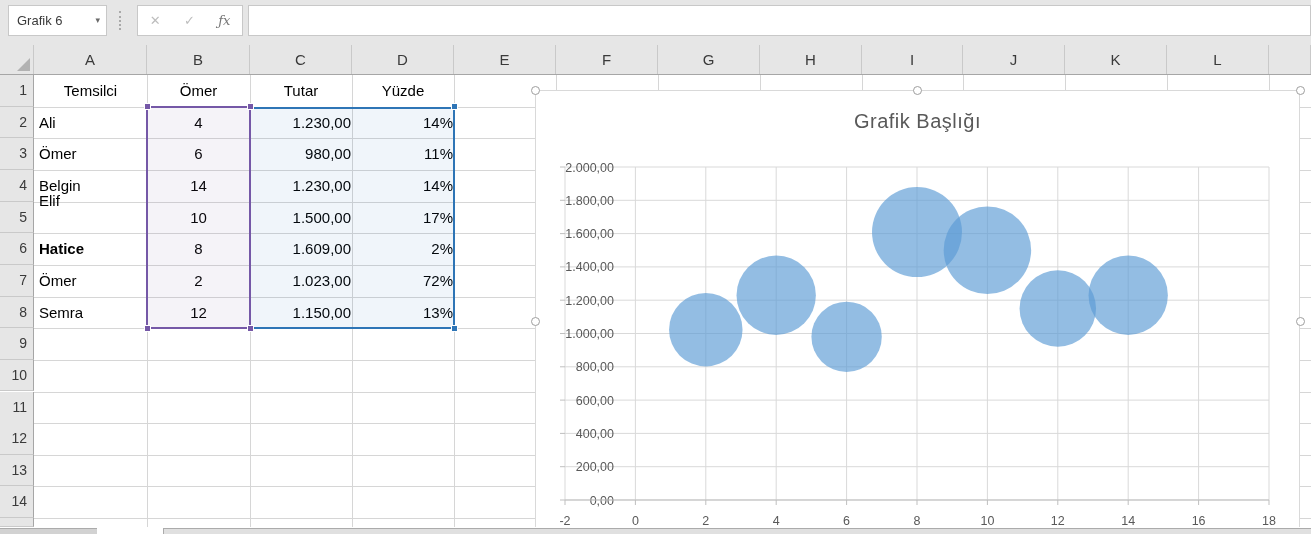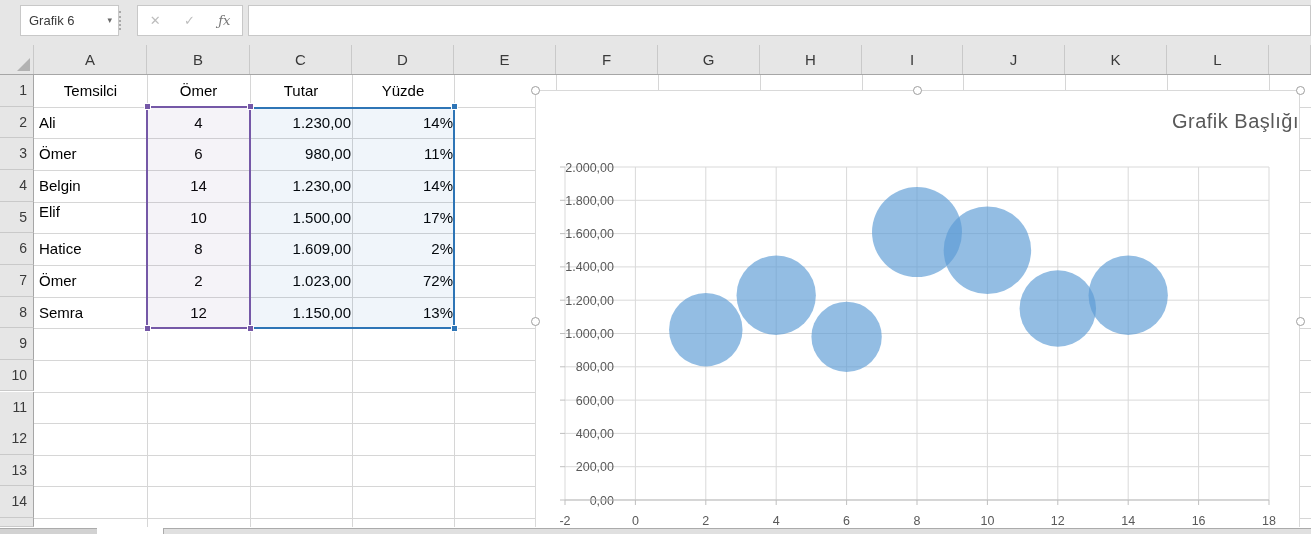--- a/index.html
+++ b/index.html
@@ -3,21 +3,21 @@
 <meta charset="utf-8">
 <style>
   html,body{margin:0;padding:0;}
   body{
     width:1311px;height:534px;overflow:hidden;position:relative;
     font-family:"Liberation Sans","DejaVu Sans",sans-serif;
     background:#ffffff;-webkit-font-smoothing:antialiased;
   }
   
   .chrome{position:absolute;left:0;top:0;width:1311px;height:45px;background:#e6e6e6;z-index:6;}
-  .namebox{position:absolute;left:8px;top:5px;width:99px;height:31px;background:#fff;border:1px solid #c8c8c8;box-sizing:border-box;margin-left:12px;}
+  .namebox{position:absolute;left:8px;top:5px;width:99px;height:31px;background:#fff;border:1px solid #c8c8c8;box-sizing:border-box;}
   .namebox .nb-text{position:absolute;left:8px;top:0;height:29px;line-height:29px;font-size:13px;color:#3a3a3a;}
   .namebox .nb-arrow{position:absolute;right:6px;top:0;height:29px;line-height:29px;font-size:9px;color:#6a6a6a;}
   .fb-dots{position:absolute;left:119px;top:11px;height:19px;width:0;border-left:2px dotted #a9a9a9;}
   .fb-btns{position:absolute;left:137px;top:5px;width:106px;height:31px;background:#fff;border:1px solid #c8c8c8;box-sizing:border-box;display:flex;align-items:center;justify-content:space-around;}
   .fb-x,.fb-check{font-size:13px;color:#bdbdbd;}
   .fb-fx{font-size:13px;color:#767676;font-family:"DejaVu Serif","Liberation Serif",serif;font-style:italic;}
   .fb-input{position:absolute;left:248px;top:5px;width:1063px;height:31px;background:#fff;border:1px solid #c8c8c8;box-sizing:border-box;font-size:13px;color:#000;line-height:29px;padding:0 6px;}
   
   .colheaders{position:absolute;left:0;top:45px;width:1311px;height:30px;background:#e6e6e6;border-bottom:1px solid #a6a6a6;box-sizing:border-box;z-index:6;}
   .colheader{position:absolute;top:0;height:29px;line-height:29px;text-align:center;font-size:15px;color:#3a3a3a;border-right:1px solid #c9c9c9;box-sizing:border-box;}
@@ -28,21 +28,21 @@
   .hline{position:absolute;height:1px;background:#d6d6d6;z-index:1;}
   .cell{position:absolute;font-size:15px;color:#000;white-space:nowrap;overflow:hidden;z-index:1;}
   .al{text-align:left;padding-left:4px;}
   .ac{text-align:center;}
   .ar{text-align:right;padding-right:6px;}
   
   .sel{position:absolute;box-sizing:border-box;z-index:2;}
   .handle{position:absolute;width:7px;height:7px;box-sizing:border-box;border:1px solid #fff;z-index:3;}
   
   .chart{position:absolute;left:535px;top:90px;width:765px;height:444px;background:#fff;border:1px solid #d9d9d9;border-bottom:none;box-sizing:border-box;overflow:hidden;z-index:3;}
-  .chart-title{position:absolute;left:0;top:19px;width:100%;text-align:right;font-size:20px;color:#595959;letter-spacing:0.5px;}
+  .chart-title{position:absolute;left:0;top:19px;width:100%;text-align:center;font-size:20px;color:#595959;letter-spacing:0.5px;}
   .chart-handle{position:absolute;width:9px;height:9px;border-radius:50%;background:#fff;border:1px solid #9e9e9e;box-sizing:border-box;z-index:4;}
   
   .bstrip{position:absolute;left:0;top:527px;width:1311px;height:7px;background:#fff;z-index:5;}
   .bseg1{position:absolute;left:0;top:1px;width:97px;height:6px;background:#d2d2d2;border-top:1px solid #ababab;}
   .bseg2{position:absolute;left:163px;top:1px;width:1148px;height:6px;background:#e0e0e0;border-top:1px solid #ababab;border-left:1px solid #ababab;}
 </style>
 </head>
 <body>
 
 <div class="chrome">
@@ -129,25 +129,25 @@
     <div class="cell ar" style="left:251px;width:100px;top:107.65px;height:29.65px;line-height:29.65px;">1.230,00</div>
     <div class="cell ar" style="left:353px;width:100px;top:107.65px;height:29.65px;line-height:29.65px;">14%</div>
     <div class="cell al" style="left:35px;width:111px;top:139.3px;height:29.65px;line-height:29.65px;">Ömer</div>
     <div class="cell ac" style="left:148px;width:101px;top:139.3px;height:29.65px;line-height:29.65px;">6</div>
     <div class="cell ar" style="left:251px;width:100px;top:139.3px;height:29.65px;line-height:29.65px;">980,00</div>
     <div class="cell ar" style="left:353px;width:100px;top:139.3px;height:29.65px;line-height:29.65px;">11%</div>
     <div class="cell al" style="left:35px;width:111px;top:170.95px;height:29.65px;line-height:29.65px;">Belgin</div>
     <div class="cell ac" style="left:148px;width:101px;top:170.95px;height:29.65px;line-height:29.65px;">14</div>
     <div class="cell ar" style="left:251px;width:100px;top:170.95px;height:29.65px;line-height:29.65px;">1.230,00</div>
     <div class="cell ar" style="left:353px;width:100px;top:170.95px;height:29.65px;line-height:29.65px;">14%</div>
-    <div class="cell al" style="left:35px;width:111px;top:197px;height:29.65px;line-height:29.65px;">Elif</div>
+    <div class="cell al" style="left:35px;width:111px;top:186px;height:29.65px;line-height:29.65px;">Elif</div>
     <div class="cell ac" style="left:148px;width:101px;top:202.6px;height:29.65px;line-height:29.65px;">10</div>
     <div class="cell ar" style="left:251px;width:100px;top:202.6px;height:29.65px;line-height:29.65px;">1.500,00</div>
     <div class="cell ar" style="left:353px;width:100px;top:202.6px;height:29.65px;line-height:29.65px;">17%</div>
-    <div class="cell al" style="left:35px;width:111px;top:234.25px;height:29.65px;line-height:29.65px;">Hatice</div>
+    <div class="cell al" style="left:35px;width:111px;top:234.25px;height:29.65px;line-height:29.65px;font-weight:bold;">Hatice</div>
     <div class="cell ac" style="left:148px;width:101px;top:234.25px;height:29.65px;line-height:29.65px;">8</div>
     <div class="cell ar" style="left:251px;width:100px;top:234.25px;height:29.65px;line-height:29.65px;">1.609,00</div>
     <div class="cell ar" style="left:353px;width:100px;top:234.25px;height:29.65px;line-height:29.65px;">2%</div>
     <div class="cell al" style="left:35px;width:111px;top:265.9px;height:29.65px;line-height:29.65px;">Ömer</div>
     <div class="cell ac" style="left:148px;width:101px;top:265.9px;height:29.65px;line-height:29.65px;">2</div>
     <div class="cell ar" style="left:251px;width:100px;top:265.9px;height:29.65px;line-height:29.65px;">1.023,00</div>
     <div class="cell ar" style="left:353px;width:100px;top:265.9px;height:29.65px;line-height:29.65px;">72%</div>
     <div class="cell al" style="left:35px;width:111px;top:297.54999999999995px;height:29.65px;line-height:29.65px;">Semra</div>
     <div class="cell ac" style="left:148px;width:101px;top:297.54999999999995px;height:29.65px;line-height:29.65px;">12</div>
     <div class="cell ar" style="left:251px;width:100px;top:297.54999999999995px;height:29.65px;line-height:29.65px;">1.150,00</div>

